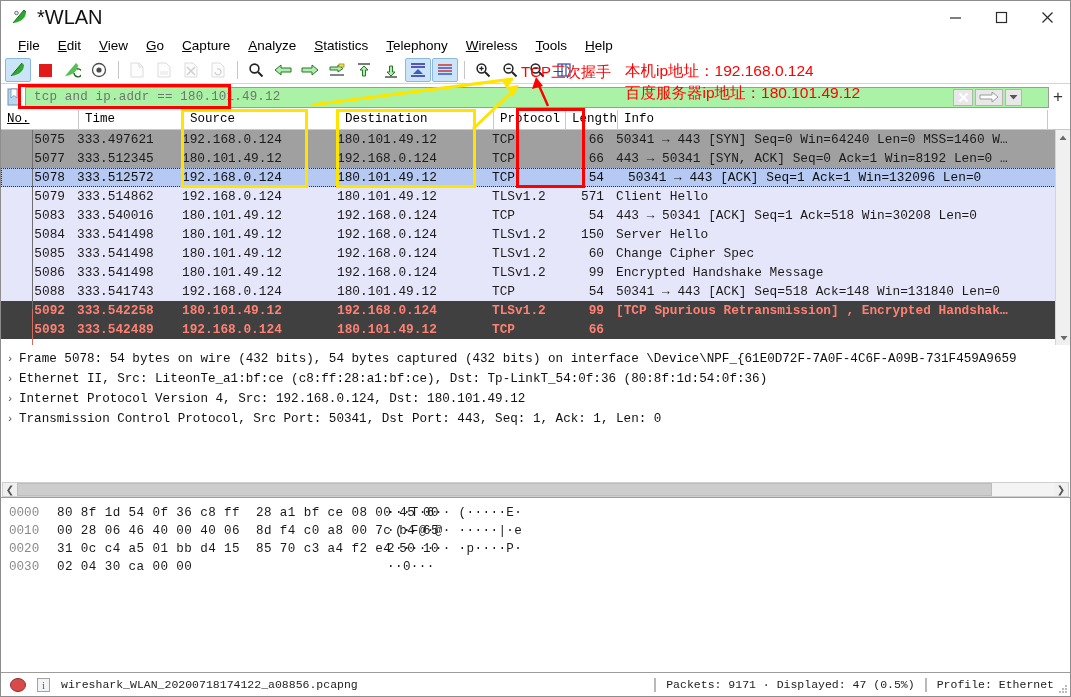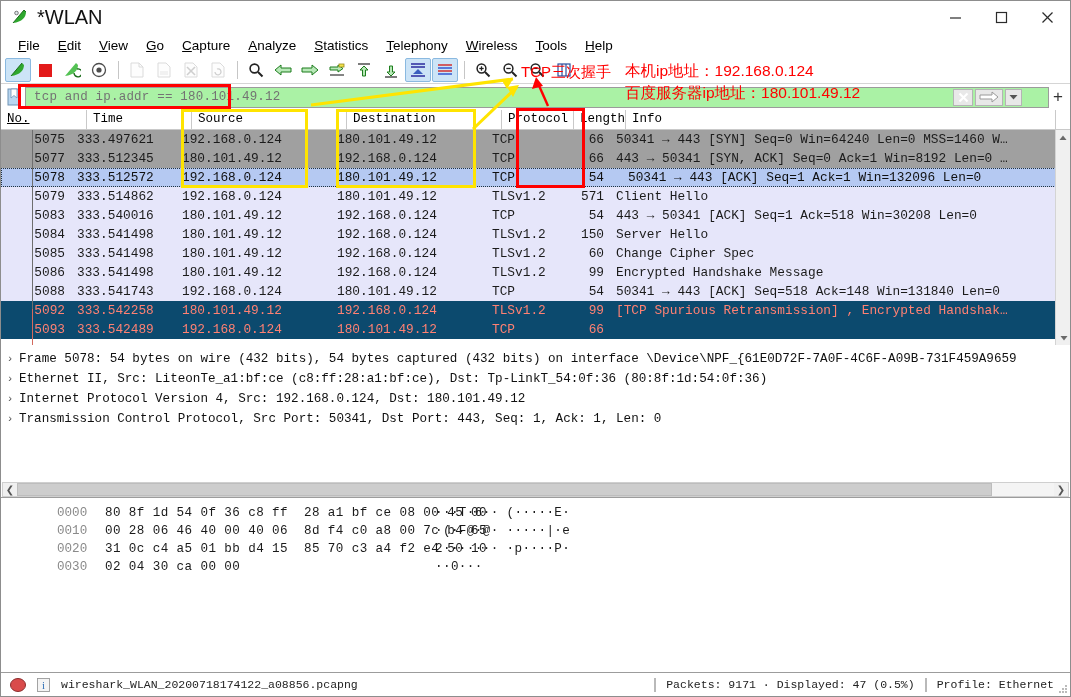--- a/index.html
+++ b/index.html
@@ -49,42 +49,42 @@
   
   .packetlist { position:relative; background:#fff; }
   .collist { display:flex; height:20px; background:#fff; border-bottom:1px solid #c9c9c9; font-family:"Liberation Mono", monospace; font-size:12.5px; align-items:center; }
   .colhdr { height:20px; line-height:19px; border-right:1px solid #c9c9c9; padding-left:6px; overflow:hidden; white-space:nowrap; }
   .prow { display:flex; height:19px; align-items:center; font-family:"Liberation Mono", monospace; font-size:12.8px; white-space:nowrap; }
   .pcell { height:19px; line-height:19px; overflow:hidden; padding-left:6px; }
   .pcell.num, .pcell.len { text-align:right; padding-right:6px; padding-left:0; }
   .row-grey   { background:#a0a0a0; color:#1b1b1b; }
   .row-sel    { background:#b5c9f2; color:#101010; }
   .row-lav    { background:#e6e6fa; color:#1b1b1b; }
-  .row-dark   { background:#0c4a6e; color:#ff8173; }
+  .row-dark   { background:#404040; color:#ff8173;font-weight:bold; }
   .sel-outline { outline:1px dotted #22333f; outline-offset:-1px; }
 
   .vscroll { position:absolute; right:0; top:0; width:15px; background:#f0f0f0; border-left:1px solid #d4d4d4; }
   .vs-arrow { height:15px; display:flex; align-items:center; justify-content:center; background:#f0f0f0; }
   .gutter-line { position:absolute; left:31px; width:1px; background:#6e6e6e; }
   .gutter-line.red { background:#d36a5e; }
 
   
   .detailpane { background:#fff; padding:4px 0 0 0; position:relative; }
   .drow { height:20px; display:flex; align-items:center; font-family:"Liberation Mono", monospace; font-size:12.6px; color:#101010; white-space:nowrap; overflow:hidden; }
   .darrow { width:18px; text-align:center; color:#555; font-size:11px; flex:none; }
 
   
   .hscrollwrap { height:17px; background:#fff; display:flex; align-items:center; border-top:1px solid #fff; padding:0 1px; }
   .hsb { flex:1; height:15px; background:#f0f0f0; border:1px solid #cfcfcf; display:flex; align-items:center; position:relative; }
   .hs-arrow { width:14px; text-align:center; font-size:10px; color:#555; }
   .hs-track { flex:1; height:13px; position:relative; background:#f4f4f4; }
   .hs-thumb { position:absolute; left:0; top:0; height:13px; background:#cdcdcd; border:1px solid #bdbdbd; }
 
   
-  .hexpane { background:#fff; position:relative; border-top:1px solid #9c9c9c;padding-left:48px; }
+  .hexpane { background:#fff; position:relative; border-top:1px solid #9c9c9c; }
   .hexrow { height:18px; display:flex; align-items:center; font-family:"Liberation Mono", monospace; font-size:12.6px; }
   .hoff { width:56px; color:#8a8a8a; padding-left:8px; }
   .hbytes { width:330px; color:#1a1a1a; letter-spacing:.4px; white-space:pre; }
   .hascii { color:#1a1a1a; white-space:pre; letter-spacing:.4px; }
 
   
   .statusbar { position:absolute; left:0; bottom:0; width:1069px; height:24px; background:#fff; border-top:1px solid #9c9c9c; display:flex; align-items:center; font-family:"Liberation Mono", monospace; font-size:11.5px; color:#222; }
   .sb-ico { width:18px; height:16px; margin-left:8px; flex:none; }
   .sb-file { margin-left:8px; }
   .sb-sep { width:2px; height:14px; border-left:1px solid #b9b9b9; border-right:1px solid #b9b9b9; margin:0 10px; }
@@ -300,21 +300,21 @@
               <path d="M0.5 1 L4.5 5.5 L8.5 1 z" fill="#555"></path>
             </svg>
         </div>
       </div>
     </div>
     <div class="filt-plus">+</div>
   </div>
 
   <div class="packetlist" id="packetlist" style="height:235px;">
     <div class="collist" id="collist">
-        <div class="colhdr" style="width: 86px; text-decoration: underline;">No.</div>
+        <div class="colhdr" style="width: 78px; text-decoration: underline;">No.</div>
         <div class="colhdr" style="width: 105px;">Time</div>
         <div class="colhdr" style="width: 155px;">Source</div>
         <div class="colhdr" style="width: 155px;">Destination</div>
         <div class="colhdr" style="width: 72px;">Protocol</div>
         <div class="colhdr" style="width: 52px;">Length</div>
         <div class="colhdr" style="width: 430px;">Info</div>
       </div>
     <div id="prows">
         <div class="prow row-grey">
           <div class="pcell num" style="width: 70px;">5075</div>

